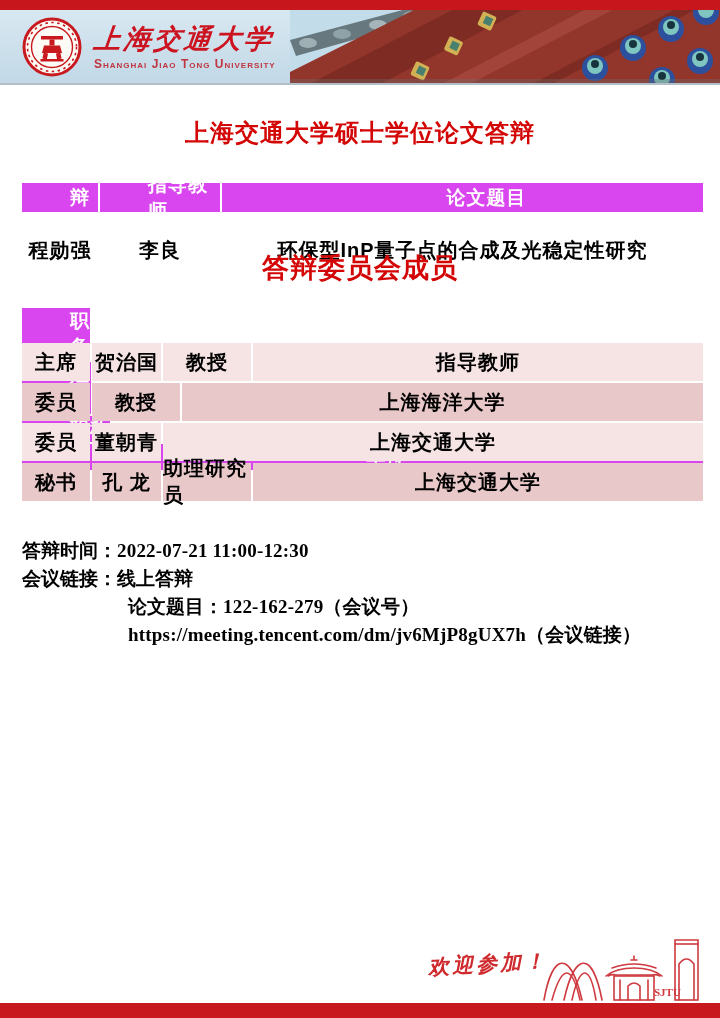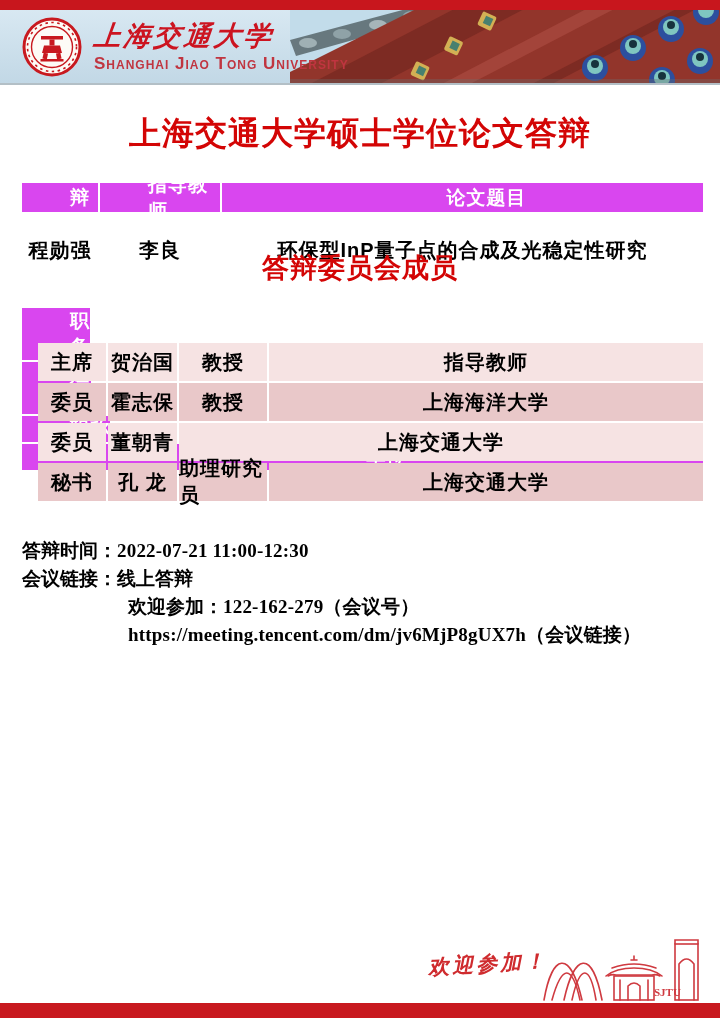--- a/index.html
+++ b/index.html
@@ -27,28 +27,28 @@
   .logo-group {
     position: absolute; left: 22px; top: 5px; height: 64px;
     display: flex; align-items: center; gap: 12px; z-index: 2;
   }
   .logo-badge { width: 60px; height: 60px; }
   .logo-text .cn {
     color: #cc1420; font-size: 27px; font-weight: bold; font-style: italic;
     letter-spacing: 3px; transform: skewX(-6deg); line-height: 30px;
   }
   .logo-text .en {
-    color: #c03540; font-size: 17px; font-weight: bold;
+    color: #c03540; font-size: 12px; font-weight: bold;
     font-variant: small-caps; letter-spacing: 1px; margin-top: 3px;
   }
 
   
   .main-title {
     margin-top: 28px; text-align: center;
-    color: #d30505; font-size: 32px; font-weight: bold; letter-spacing: 1px;
+    color: #d30505; font-size: 24px; font-weight: bold; letter-spacing: 1px;
     line-height: 40px;
   }
   .section-heading {
     text-align: center;
     color: #d30505; font-size: 27px; font-weight: bold; letter-spacing: 1px;
     line-height: 32px;
   }
 
   
   .table { margin-left: 22px; width: 681px; }
@@ -63,21 +63,21 @@
   .defense-table { margin-top: 30px; }
   .defense-table .tr-head { height: 29px; }
   .defense-table .tr-data { height: 36px; }
   .defense-table .c1 { width: 76px; }
   .defense-table .c2 { width: 120px; }
   .defense-table .c3 { flex: 1; }
   .defense-table .td { background: #ebd2d2; margin-top: 36px; }
 
   .committee-table { margin-top: 24px; }
   .committee-table .tr-head { height: 33px; flex-direction: column; }
-  .committee-table .tr-data { height: 38px; padding-left: 16px; }
+  .committee-table .tr-data { height: 38px; }
   .committee-table .k1 { width: 68px; }
   .committee-table .k2 { width: 69px; }
   .committee-table .k3 { width: 88px; }
   .committee-table .k4 { flex: 1; }
   .committee-table .tr-data:nth-child(odd)  .td { background: #e9c8c9; }
   .committee-table .tr-data:nth-child(even) .td { background: #f6e3e3; }
 
   
   .info-block {
     margin: 36px 0 0 22px;
@@ -191,21 +191,20 @@
     <div class="th k4">单位</div>
   </div>
   <div class="tr tr-data">
     <div class="td k1">主席</div>
     <div class="td k2">贺治国</div>
     <div class="td k3">教授</div>
     <div class="td k4">指导教师</div>
   </div>
   <div class="tr tr-data">
     <div class="td k1">委员</div>
-    <div class="td k2">霍志保</div>
     <div class="td k3">教授</div>
     <div class="td k4">上海海洋大学</div>
   </div>
   <div class="tr tr-data">
     <div class="td k1">委员</div>
     <div class="td k2">董朝青</div>
     <div class="td k4">上海交通大学</div>
   </div>
   <div class="tr tr-data">
     <div class="td k1">秘书</div>
@@ -218,21 +217,21 @@
 <div class="info-block">
   <div class="info-line">
     <span>答辩时间：</span>
     <span class="serif">2022-07-21  11:00-12:30</span>
   </div>
   <div class="info-line">
     <span>会议链接：</span>
     <span>线上答辩</span>
   </div>
   <div class="info-line indent">
-    <span>欢迎参加：</span>
+    <span>论文题目：</span>
     <span class="serif">122-162-279（会议号）</span>
   </div>
   <div class="info-line indent">
     <span class="serif">https://meeting.tencent.com/dm/jv6MjP8gUX7h（会议链接）</span>
   </div>
 </div>
 
 <div class="welcome">欢迎参加！</div>
 
 <svg class="footer-sketch" viewBox="0 0 165 72" aria-hidden="true">

